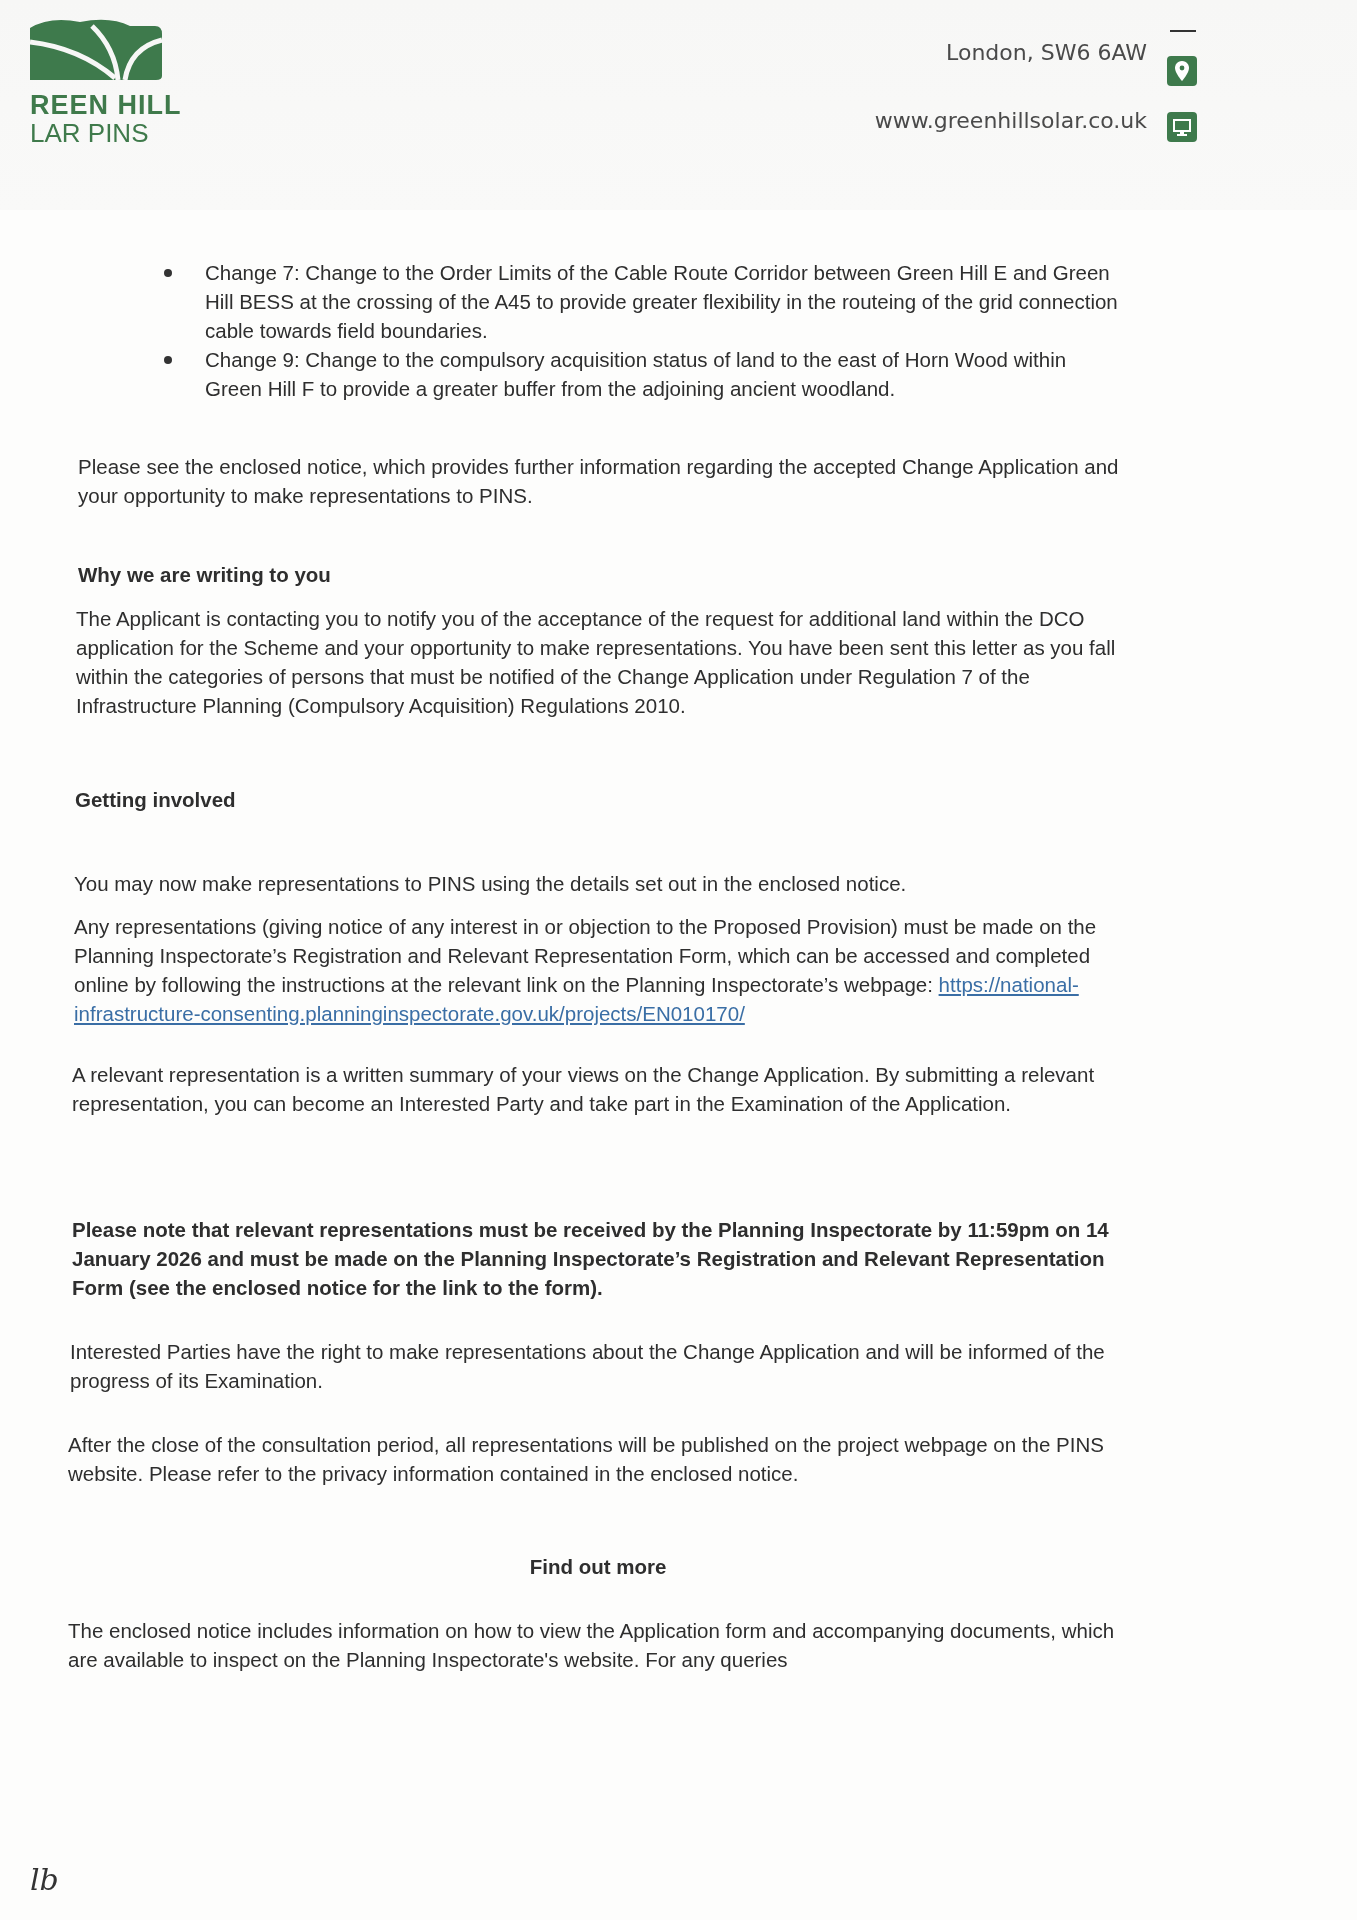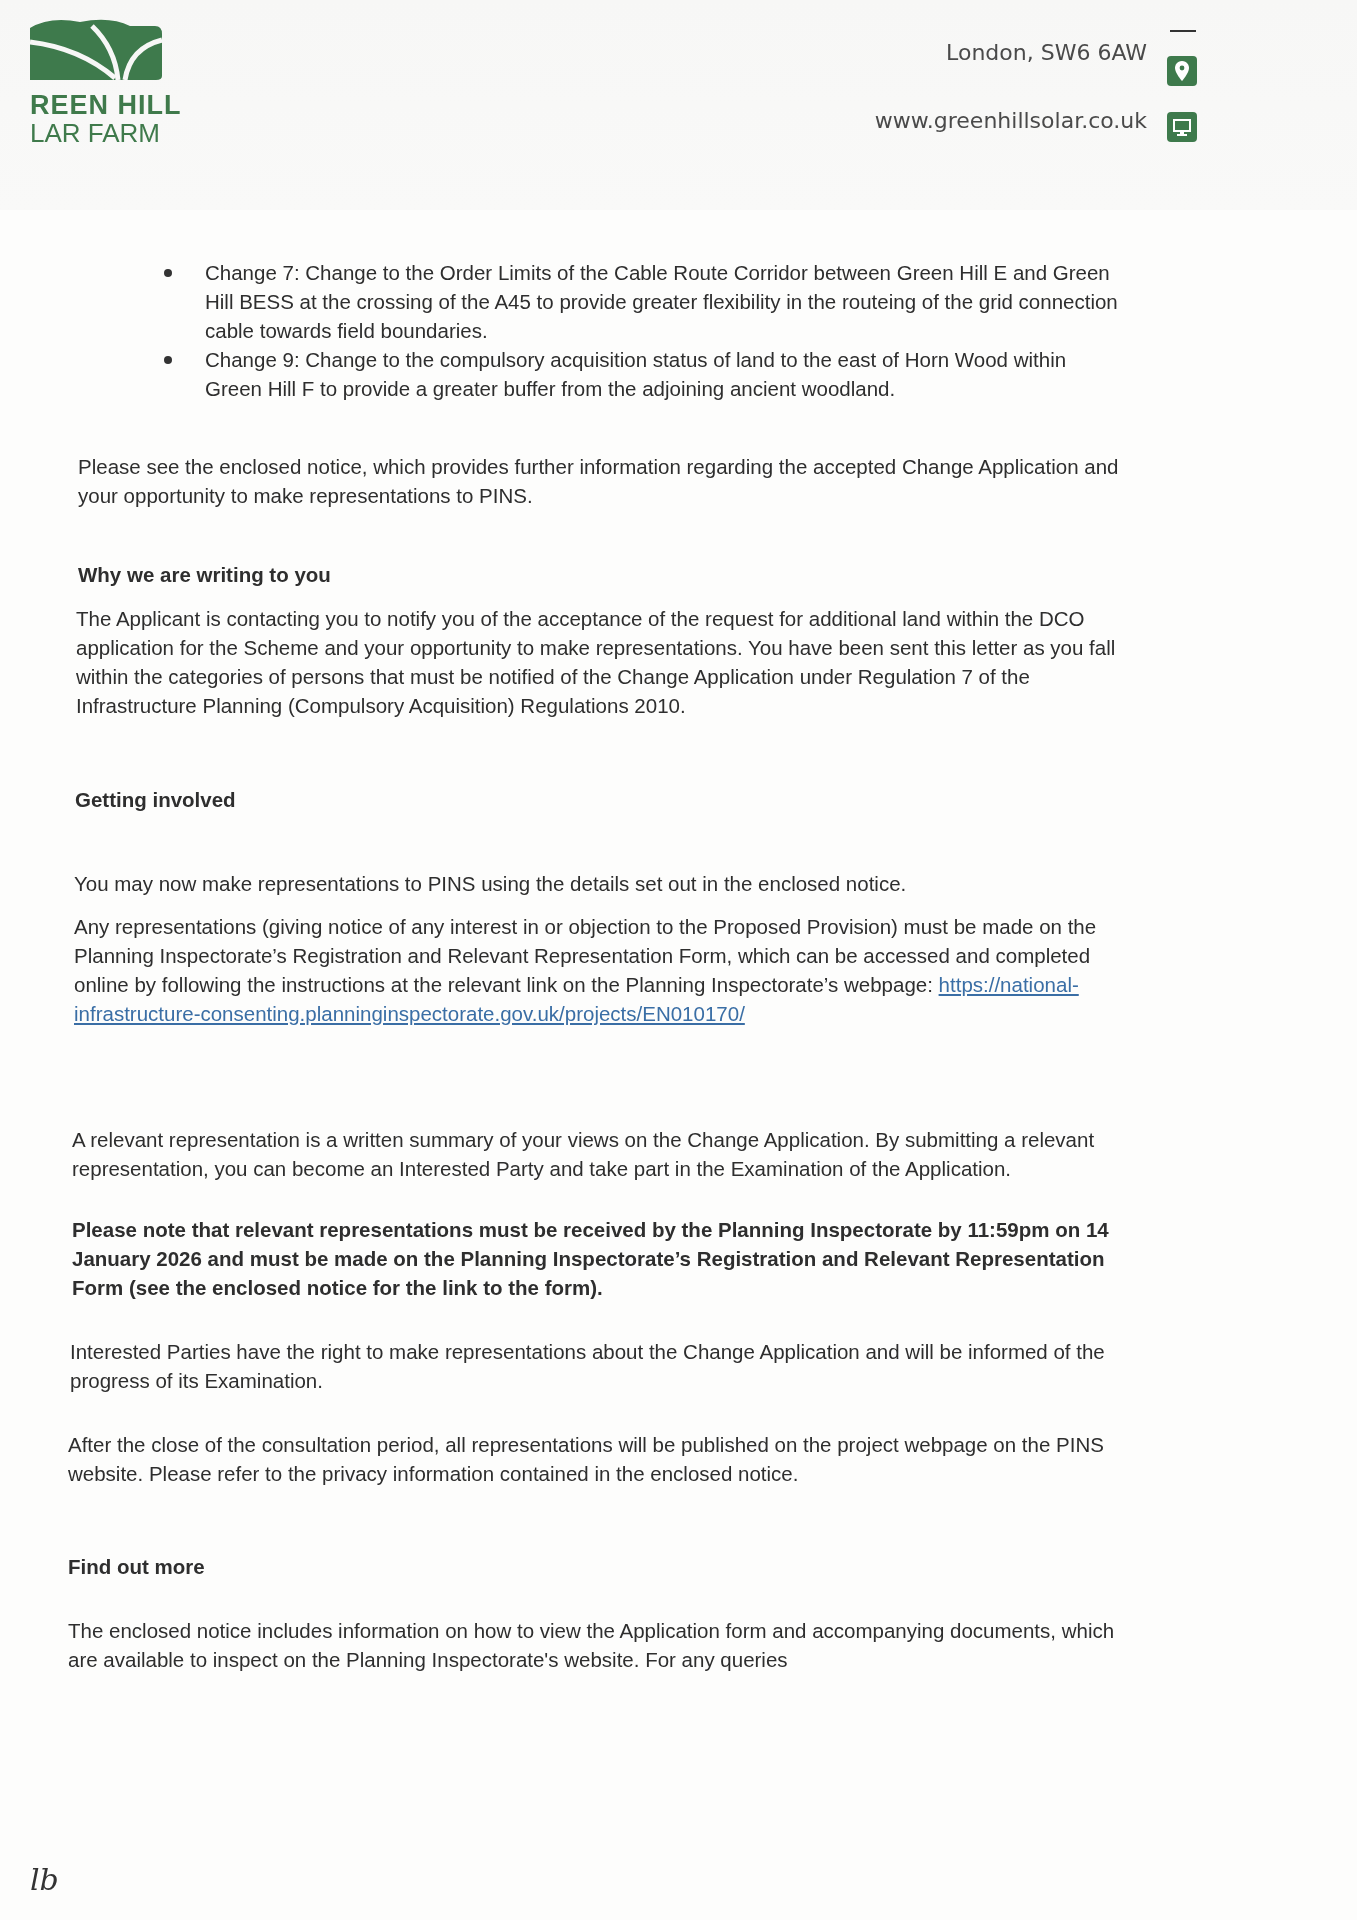--- a/index.html
+++ b/index.html
@@ -62,21 +62,21 @@
 <div class="header-band"></div>
 
 <div class="logo">
   <svg width="135" height="62" viewBox="0 0 135 62">
     <path d="M0 10 Q20 -2 50 4 Q80 -2 100 8 L125 8 Q132 8 132 16 L132 58 Q132 62 126 62 L0 62 Z" fill="#3e7a4c"></path>
     <path d="M0 24 Q50 30 85 60" stroke="#f7f7f6" stroke-width="5" fill="none"></path>
     <path d="M62 8 Q85 30 88 62" stroke="#f7f7f6" stroke-width="5" fill="none"></path>
     <path d="M95 62 Q100 30 132 22" stroke="#f7f7f6" stroke-width="5" fill="none"></path>
   </svg>
   <div class="logo-line1">REEN HILL</div>
-  <div class="logo-line2">LAR FARM</div>
+  <div class="logo-line2">LAR PINS</div>
 </div>
 
 <div class="addr">
   <div>London, SW6 6AW</div>
 </div>
 <div class="web">www.greenhillsolar.co.uk</div>
 
 <div class="dash"></div>
 <div class="ic" style="top:56px">
   <svg width="30" height="30" viewBox="0 0 30 30">
@@ -103,25 +103,25 @@
   <div class="blk h" style="left:78px; top:560px;">Why we are writing to you</div>
   <div class="blk" style="left:76px; top:604px;">The Applicant is contacting you to notify you of the acceptance of the request for additional land within the DCO application for the Scheme and your opportunity to make representations. You have been sent this letter as you fall within the categories of persons that must be notified of the Change Application under Regulation 7 of the Infrastructure Planning (Compulsory Acquisition) Regulations 2010.</div>
 
   <div class="blk h" style="left:75px; top:785px;">Getting involved</div>
   <div class="blk" style="left:74px; top:848px;margin-top:21px;">You may now make representations to PINS using the details set out in the enclosed notice.</div>
 
   <div class="blk" style="left:74px; top:912px;">
     <span>Any representations (giving notice of any interest in or objection to the Proposed Provision) must be made on the Planning Inspectorate’s Registration and Relevant Representation Form, which can be accessed and completed online by following the instructions at the relevant link on the Planning Inspectorate’s webpage: </span><a class="link">https://national-infrastructure-consenting.planninginspectorate.gov.uk/projects/EN010170/</a>
   </div>
 
-  <div class="blk" style="left:72px; top:1125px;">A relevant representation is a written summary of your views on the Change Application. By submitting a relevant representation, you can become an Interested Party and take part in the Examination of the Application.</div>
+  <div class="blk" style="left:72px; top:1060px;">A relevant representation is a written summary of your views on the Change Application. By submitting a relevant representation, you can become an Interested Party and take part in the Examination of the Application.</div>
 
   <div class="blk bold" style="left:72px; top:1215px;">Please note that relevant representations must be received by the Planning Inspectorate by 11:59pm on 14 January 2026 and must be made on the Planning Inspectorate’s Registration and Relevant Representation Form (see the enclosed notice for the link to the form).</div>
 
   <div class="blk" style="left:70px; top:1337px;">Interested Parties have the right to make representations about the Change Application and will be informed of the progress of its Examination.</div>
 
   <div class="blk" style="left:68px; top:1430px;">After the close of the consultation period, all representations will be published on the project webpage on the PINS website. Please refer to the privacy information contained in the enclosed notice.</div>
 
-  <div class="blk h" style="left:68px; top:1552px;">Find out more</div>
+  <div class="blk h" style="left:68px; top:1552px;text-align:center;">Find out more</div>
   <div class="blk" style="left:68px; top:1616px;">The enclosed notice includes information on how to view the Application form and accompanying documents, which are available to inspect on the Planning Inspectorate's website. For any queries</div>
 </div>
 
 <div class="handwriting">lb</div>
 
 </body></html>

